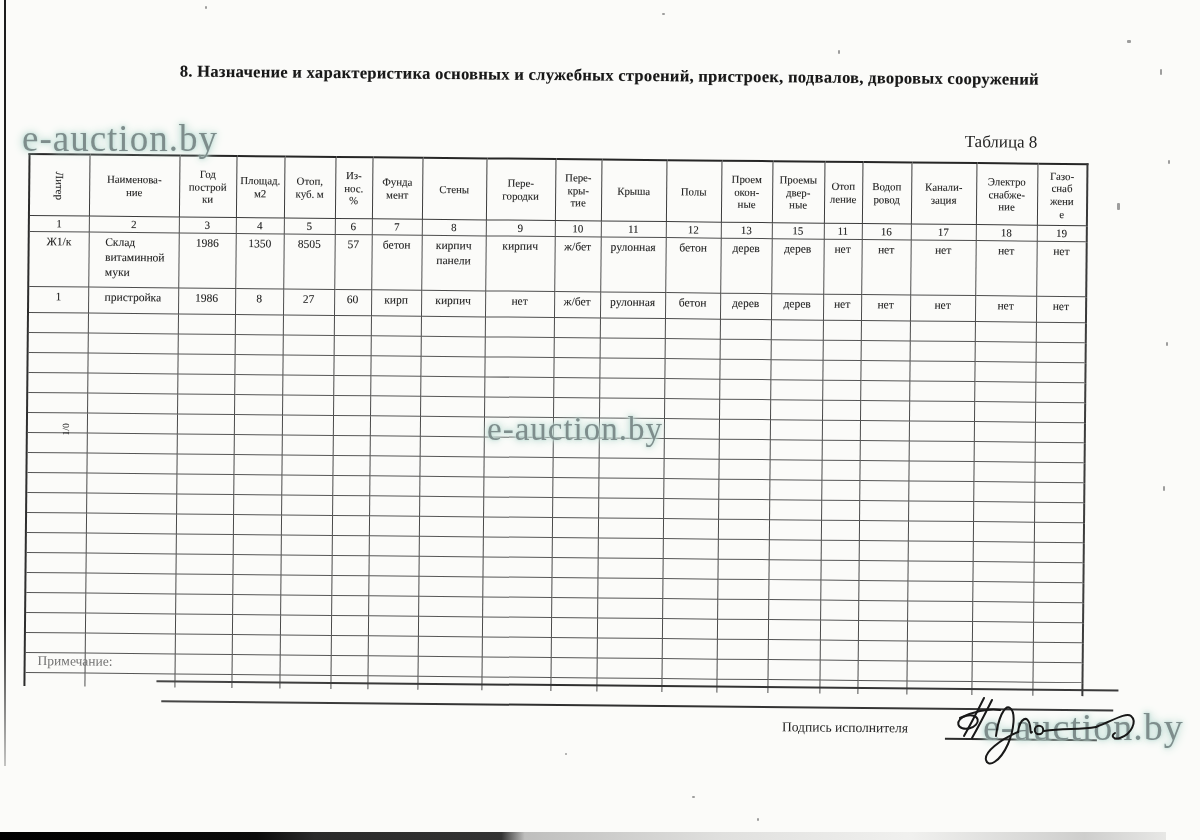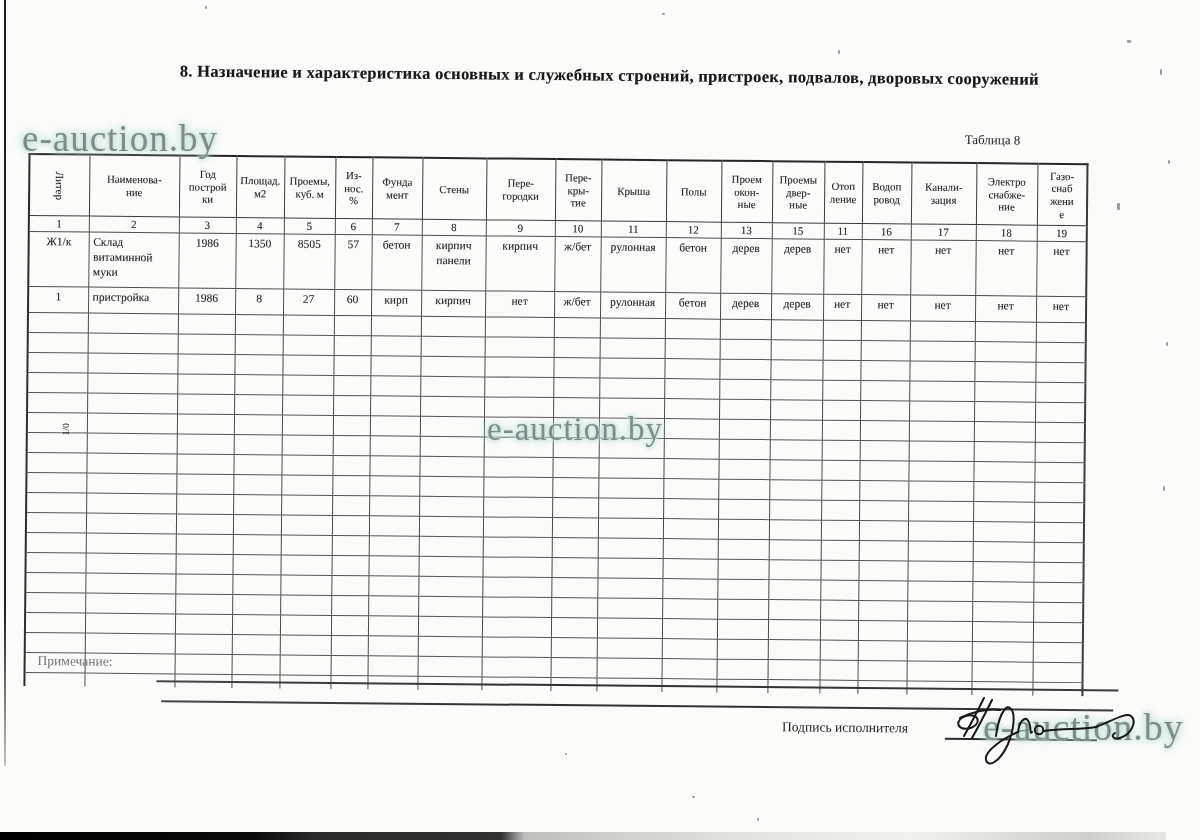--- a/index.html
+++ b/index.html
@@ -17,21 +17,21 @@
     z-index:1;
     color:#222;
   }
   .title{
     position:absolute;left:110px;top:60px;width:1000px;
     font-size:16.5px;font-weight:bold;letter-spacing:0.3px;
     white-space:nowrap;text-align:center;color:#181818;
     text-shadow:0.3px 0.3px 0 rgba(30,30,30,0.35);
   }
   .tcaption{
-    position:absolute;left:966px;top:123px;font-size:13px;color:#222;
+    position:absolute;left:966px;top:123px;font-size:17px;color:#222;
   }
   .doc-table{
     position:absolute;left:30px;top:153px;
     border-collapse:collapse;table-layout:fixed;width:1058px;
     color:#242424;
     text-shadow:0.25px 0.25px 0 rgba(40,40,40,0.3);
   }
   .doc-table th,.doc-table td{
     border:1px solid #4e4e4e;padding:0 2px;overflow:hidden;
     font-weight:normal;
@@ -41,21 +41,21 @@
   .doc-table th:last-child,.doc-table td:last-child{border-right:2px solid #3a3a3a;}
   .doc-table thead tr.hdr-row th{border-top:2px solid #262626;}
   th.hdr{
     height:60px;font-size:10.8px;line-height:1.18;text-align:center;
     vertical-align:middle;white-space:pre-line;
   }
   .rotwrap{height:100%;display:flex;align-items:center;justify-content:center;}
   .rot{transform:rotate(90deg);white-space:nowrap;font-size:11px;display:block;}
   tr.nums td{height:15px;font-size:11px;text-align:center;line-height:1;vertical-align:middle;}
   tr.data td{font-size:11.5px;vertical-align:top;text-align:center;padding-top:2px;line-height:1.3;}
-  tr.data td.name{text-align:left;padding-left:4px;padding-right:6px;}
+  tr.data td.name{text-align:left;padding-left:16px;padding-right:6px;}
   tr.data.r1 td{height:52px;}
   tr.data.r2 td{height:23px;}
   tr.empty td{height:19px;border-color:#565656;border-left-color:#4a4a4a;border-right-color:#4a4a4a;}
   tr.empty td:first-child{border-left:2px solid #2f2f2f;}
   tr.empty td:last-child{border-right:2px solid #3d3d3d;}
   tr.dangle td{height:13px;border-bottom:none;border-top-color:#4f4f4f;}
   .margin-note{
     position:absolute;left:64px;top:424px;font-size:9.5px;color:#1e1e1e;
     transform:rotate(-90deg);transform-origin:center;
   }
@@ -123,21 +123,21 @@
       <thead>
           <tr class="hdr-row">
             <th class="hdr"><div class="rotwrap"><span class="rot">Литер</span></div></th>
             <th class="hdr">Наименова-
 ние</th>
             <th class="hdr">Год
 построй
 ки</th>
             <th class="hdr">Площад.
 м2</th>
-            <th class="hdr">Проемы,
+            <th class="hdr">Отоп,
 куб. м</th>
             <th class="hdr">Из-
 нос.
 %</th>
             <th class="hdr">Фунда
 мент</th>
             <th class="hdr">Стены</th>
             <th class="hdr">Пере-
 городки</th>
             <th class="hdr">Пере-

